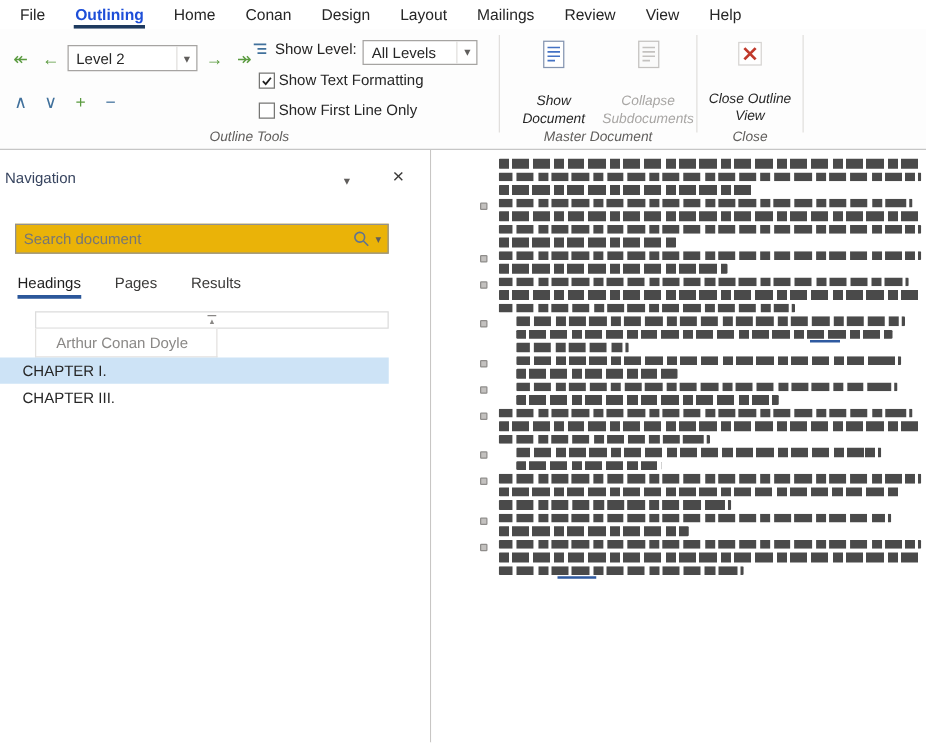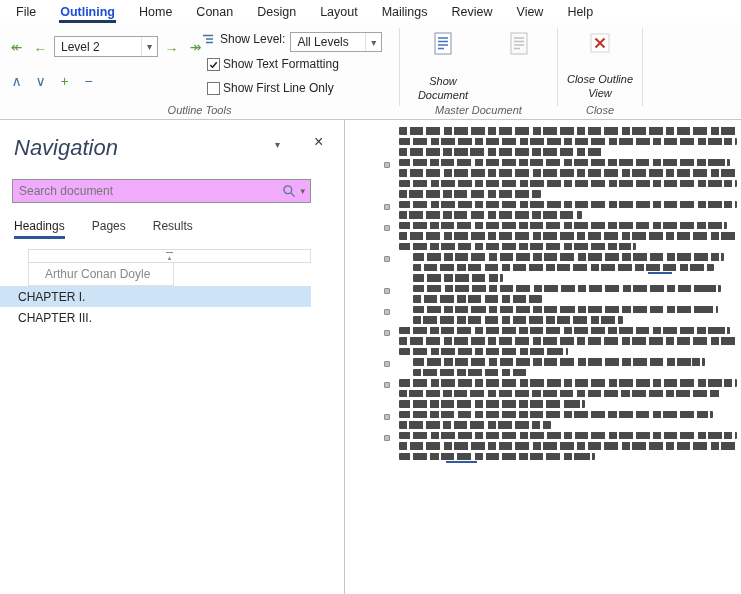--- a/index.html
+++ b/index.html
@@ -45,24 +45,24 @@
   .bigbtn.disabled { color:#a8a6a4; }
   .btn-showdoc { left:8px; width:70px; }
   .btn-collapse { left:82px; width:73px; }
   .btn-closeoutline { left:6px; width:72px; }
 
   
   .main { display:flex; height:474px; }
 
   
   .navpane { width:345px; min-width:345px; position:relative; background:#fff; border-right:1px solid #c8c6c4; }
-  .nav-title { position:absolute; left:14px; top:15px; font-size:22px; color:#37445f;font-style:italic; }
+  .nav-title { position:absolute; left:4px; top:15px; font-size:12px; color:#37445f; }
   .nav-caret { position:absolute; left:275px; top:19px; font-size:10px; color:#605e5c; }
   .nav-close { position:absolute; left:314px; top:13px; font-size:16px; color:#3b3a39; }
-  .searchbox { position:absolute; left:12px; top:59px; width:299px; height:24px; border:1px solid #919191; display:flex; align-items:center; background:#f0abfc; }
+  .searchbox { position:absolute; left:12px; top:59px; width:299px; height:24px; border:1px solid #919191; display:flex; align-items:center; background:#eab308; }
   .search-input { flex:1; min-width:0; border:0; outline:0; padding:0 6px; font-size:12px; color:#444; font-family:inherit; background:transparent; }
   .search-input::placeholder { color:#767676; }
   .search-tools { display:flex; align-items:center; gap:4px; padding-right:5px; }
   .search-ddcaret { font-size:9px; color:#605e5c; }
 
   .navtabs { position:absolute; left:14px; top:99px; display:flex; gap:27px; font-size:12px; color:#3b3a39; }
   .navtab { position:relative; padding-bottom:6px; white-space:nowrap; }
   .navtab.active { color:#1f1f1f; }
   .navtab.active::after { content:""; position:absolute; left:0; right:0; bottom:0; height:3px; background:#2b579a; }
 
@@ -175,20 +175,21 @@
           <rect x="5" y="2" width="16" height="21" fill="#fff" stroke="#8494b0" stroke-width="1"></rect>
           <path d="M8 7h10M8 10.5h10M8 14h10M8 17.5h6" stroke="#4472c4" stroke-width="1.3" fill="none"></path>
         </svg>
         <span class="blabel">Show Document</span>
       </button>
       <button class="bigbtn btn-collapse disabled">
         <svg width="26" height="26" viewBox="0 0 26 26">
           <rect x="5" y="2" width="16" height="21" fill="#fafafa" stroke="#c3c1bf" stroke-width="1"></rect>
           <path d="M8 7h10M8 10.5h10M8 14h10M8 17.5h6" stroke="#c3c1bf" stroke-width="1.3" fill="none"></path>
         </svg>
+        <span class="blabel">Collapse Subdocuments</span>
       </button>
       <div class="group-label">Master Document</div>
     </div>
 
     <div class="vsep" style="left:557px;"></div>
 
     <div class="group g-close">
       <button class="bigbtn btn-closeoutline">
         <svg width="24" height="24" viewBox="0 0 24 24">
           <rect x="3" y="3" width="18" height="18" fill="#fff" stroke="#d6d4d2" stroke-width="1"></rect>

